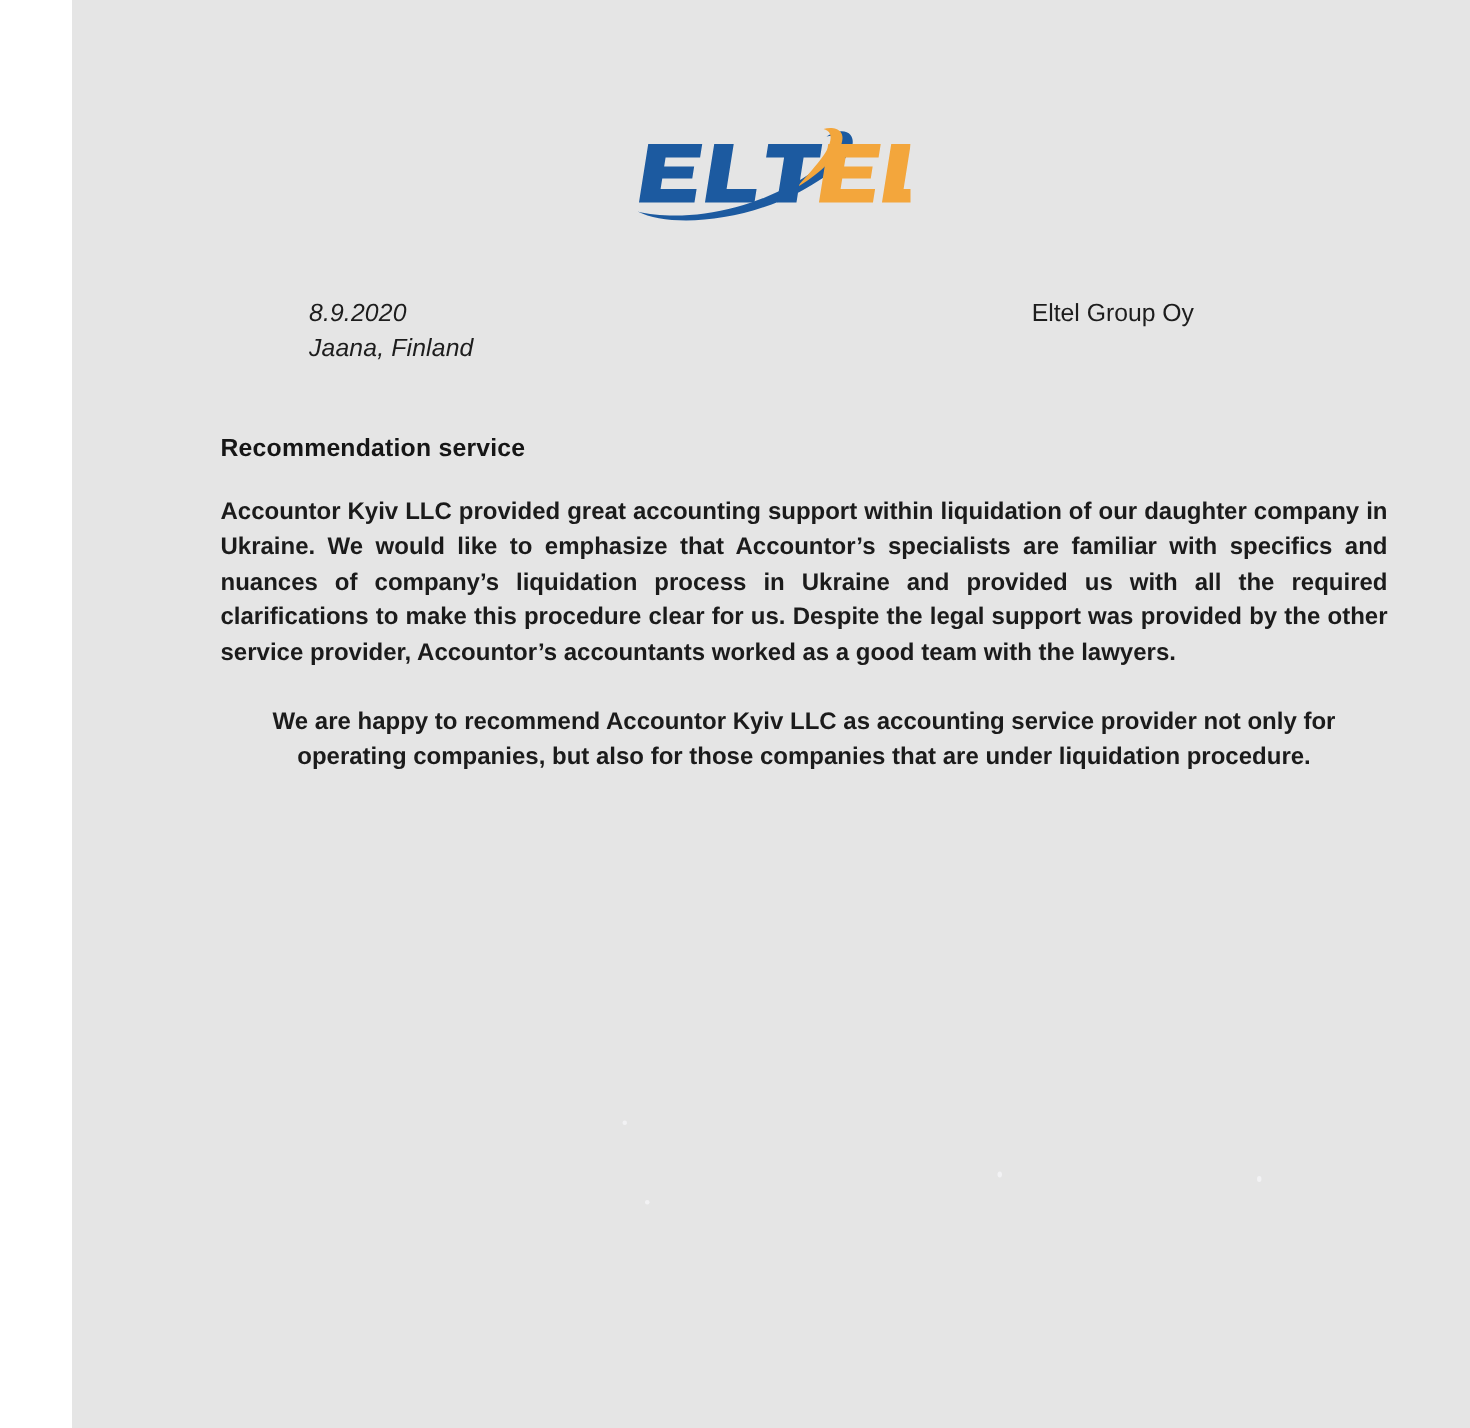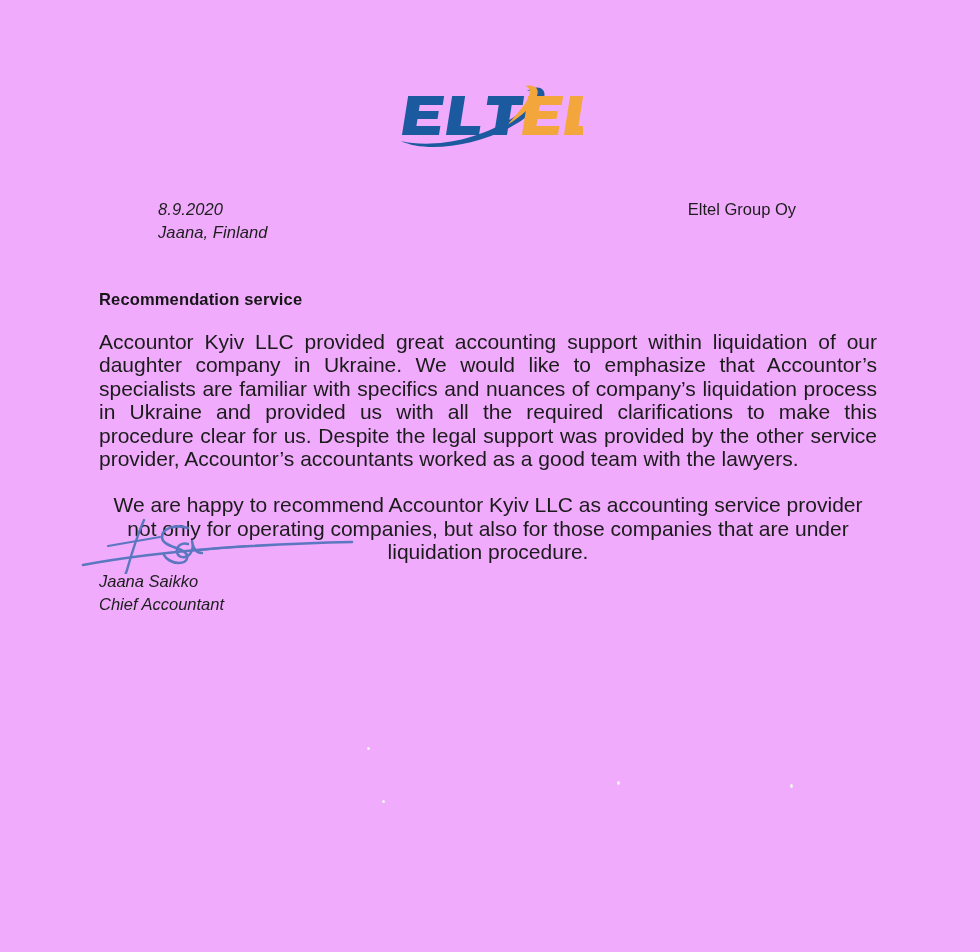--- a/index.html
+++ b/index.html
@@ -13,21 +13,22 @@
     height: 952px;
     position: relative;
     font-family: "Liberation Sans", sans-serif;
     color: #1b1b1b;
     overflow: hidden;
   }
 
   .page {
     position: absolute;
     inset: 0;
-    background: #f0abfc;
+    background: #e5e5e5;
+    margin-left: 48px;
   }
 
   
   .logo-block {
     position: absolute;
     left: 0;
     right: 0;
     top: 78px;
     display: flex;
     justify-content: center;
@@ -82,26 +83,27 @@
   }
 
   
   .body-block {
     position: absolute;
     top: 330px;
     left: 99px;
     width: 778px;
   }
   .para {
-    font-size: 21px;
+    font-size: 16px;
     line-height: 23.4px;
     text-align: justify;
     text-justify: inter-word;
     color: #1b1b1b;
     margin: 0;
+    font-weight: bold;
   }
   .para + .para { margin-top: 23px; }
   .para.last-flush { text-align: center; }
 
   
   .sign-block {
     position: absolute;
     top: 518px;
     left: 80px;
     width: 330px;
@@ -166,43 +168,19 @@
     <div class="meta-right">Eltel Group Oy</div>
   </div>
 
   <div class="doc-heading">Recommendation service</div>
 
   <div class="body-block">
     <p class="para">Accountor Kyiv LLC provided great accounting support within liquidation of our daughter company in Ukraine. We would like to emphasize that Accountor’s specialists are familiar with specifics and nuances of company’s liquidation process in Ukraine and provided us with all the required clarifications to make this procedure clear for us. Despite the legal support was provided by the other service provider, Accountor’s accountants worked as a good team with the lawyers.</p>
     <p class="para last-flush">We are happy to recommend Accountor Kyiv LLC as accounting service provider not only for operating companies, but also for those companies that are under liquidation procedure.</p>
   </div>
 
-  <div class="sign-block">
-    <svg class="signature-mark" viewBox="0 0 300 56" xmlns="http://www.w3.org/2000/svg" aria-label="signature">
-      <g fill="none" stroke="#5b77c0" stroke-linecap="round" stroke-linejoin="round">
-
-        <path d="M3 47 C 40 40, 90 34, 140 30 C 185 27, 225 25, 272 24" stroke-width="2.6"></path>
-
-        <path d="M64 2 C 58 16, 52 34, 47 52 C 45 58, 44 60, 43 61" stroke-width="2.4"></path>
-
-        <path d="M28 28 C 45 25, 62 22, 80 19" stroke-width="2.2"></path>
-
-        <path d="M108 10 C 96 6, 82 10, 82 19 C 82 27, 96 29, 103 33
-                 C 110 37, 108 45, 99 45 C 92 45, 86 41, 84 37" stroke-width="2.6"></path>
-
-        <path d="M108 26 C 102 24, 96 28, 97 34 C 98 40, 106 41, 110 36
-                 C 113 32, 113 27, 112 23 C 113 30, 116 35, 122 35" stroke-width="2.4"></path>
-
-        <path d="M118 32 C 132 31, 150 29, 168 28" stroke-width="2.2"></path>
-      </g>
-    </svg>
-    <div class="signer">
-      <div>Jaana Saikko</div>
-      <div>Chief Accountant</div>
-    </div>
-  </div>
 
   <span class="speck" style="left:367px; top:747px; width:3px; height:3px;"></span>
   <span class="speck" style="left:617px; top:781px; width:3px; height:4px;"></span>
   <span class="speck" style="left:790px; top:784px; width:3px; height:4px;"></span>
   <span class="speck" style="left:382px; top:800px; width:3px; height:3px;"></span>
 
 </div>
 
 </body></html>

